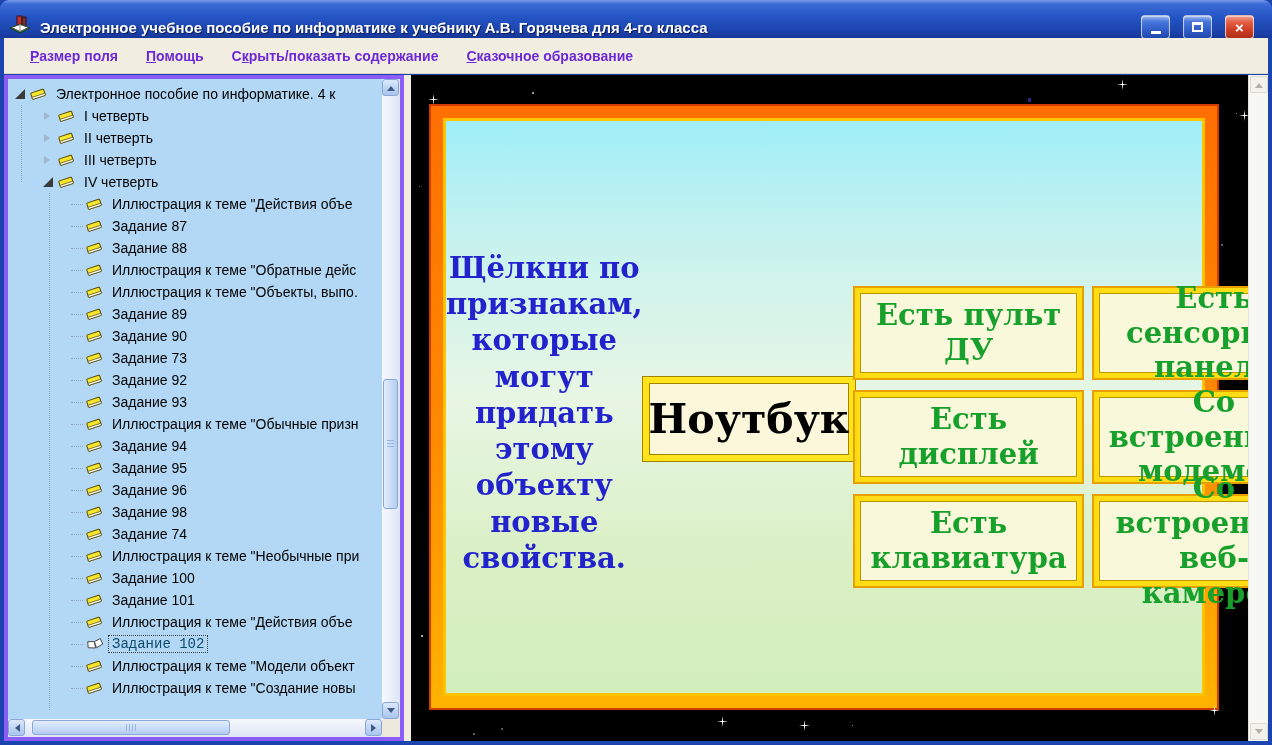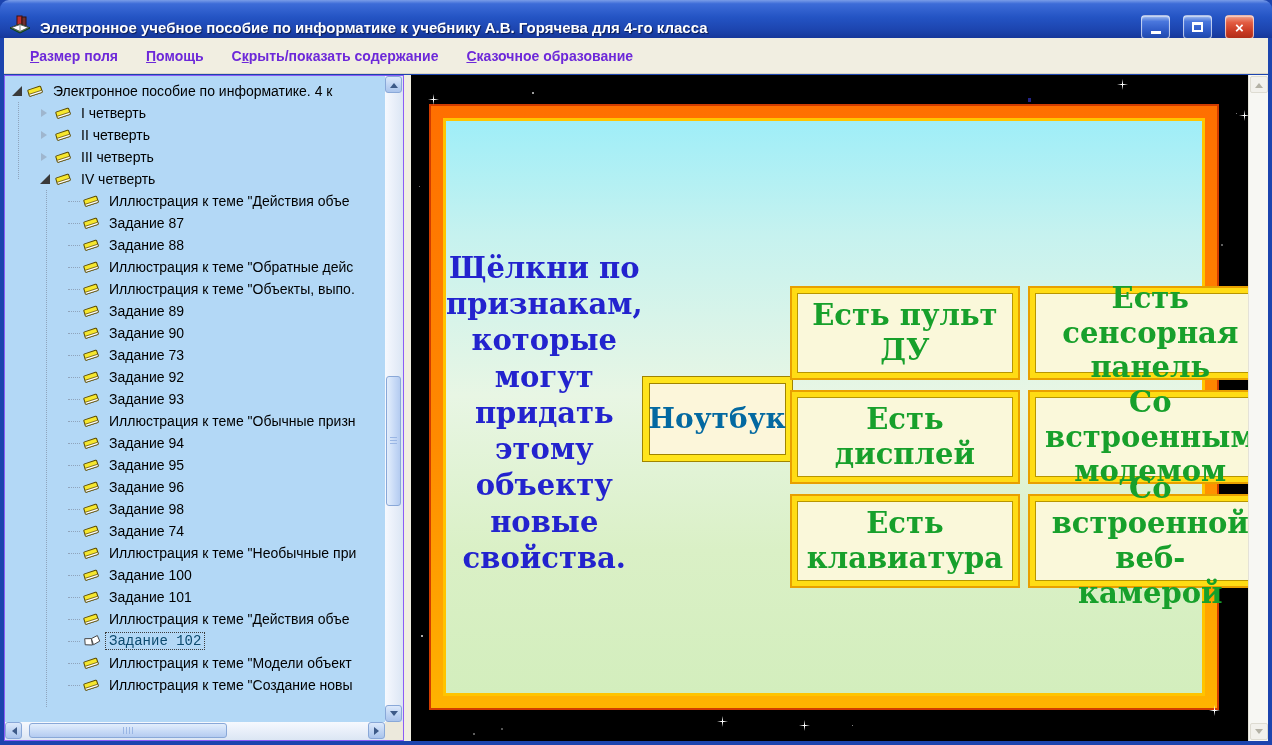--- a/index.html
+++ b/index.html
@@ -32,21 +32,21 @@
     background:#f1eee1; border-bottom:1px solid #d9d5c5;
     display:flex; align-items:center; padding-left:12px; gap:0; }
   .menu-item{ font-size:14px; color:#6d28d9; padding:4px 14px; cursor:default; white-space:nowrap;font-weight:bold; }
   .menu-item u{ text-decoration:underline; }
 
   
   .client{ position:absolute; left:4px; right:4px; top:75px; bottom:4px; background:#f1eee1; }
 
   
   .tree-panel{ position:absolute; left:0; top:0; width:400px; height:100%;
-    background:#b3d8f6; border:1px solid #8b5cf6; }
+    background:#b3d8f6; border:4px solid #8b5cf6; }
   .tree-view{ position:absolute; left:0; top:0; right:18px; bottom:18px; overflow:hidden;
     padding:4px 0 0 4px; }
   .tree-row{ height:22px; display:flex; align-items:center; white-space:nowrap;
     font-size:14px; color:#000; position:relative; }
   .tree-row .indent{ flex:0 0 auto; }
   .exp-slot{ width:18px; height:22px; display:flex; align-items:center; justify-content:center; flex:0 0 auto; }
   .exp-expanded{ width:0; height:0; border:5px solid transparent;
     border-right-color:#3a3a3a; border-bottom-color:#3a3a3a; margin-right:2px; }
   .exp-collapsed{ width:0; height:0; border:4px solid transparent; border-left:6px solid #9fb6ce; }
   .leaf-stub{ width:12px; border-top:1px dotted #8fa4bc; }
@@ -97,21 +97,21 @@
   .frame-inner{ width:100%; height:100%; border:3px solid #ffc400; position:relative;
     background:linear-gradient(180deg,#9feef8 0%,#c6f2ef 20%,#e8f6e4 48%,#daf0c6 75%,#d3eebd 100%);
     display:flex; flex-direction:row; align-items:center; }
 
   .prompt{ margin-top:12px; width:92%; text-align:center;
     font-family:"DejaVu Serif", serif; font-weight:bold; font-size:29px; line-height:1.25;
     color:#2323ce; }
   .object-box{ margin-top:23px; width:334px; height:84px; display:flex; align-items:center; justify-content:center;
     background:#fcf6da; border:6px solid #ffe41c;
     box-shadow:0 0 0 1px #a08400, inset 0 0 0 1px #a08400;
-    font-family:"DejaVu Serif", serif; font-weight:bold; font-size:28px; color:#0369a1; }
+    font-family:"DejaVu Serif", serif; font-weight:bold; font-size:41px; color:#000000; }
   .opt-grid{ margin-top:60px; width:calc(100% - 10px); display:grid;
     grid-template-columns:1fr 1fr; column-gap:12px; row-gap:14px; }
   .opt{ height:90px; display:flex; align-items:center; justify-content:center; text-align:center;
     background:#faf8da; border:5px solid #ffdc14; padding:0 10px;
     box-shadow:0 0 0 2px #e8a000, inset 0 0 0 1px #b89600;
     font-family:"DejaVu Serif", serif; font-weight:bold; font-size:29px; line-height:1.2;
     color:#17a02b; cursor:pointer; }
 
   
   .main-vscroll{ position:absolute; right:0; top:0; width:20px; height:100%; background:#f7f7f3;

